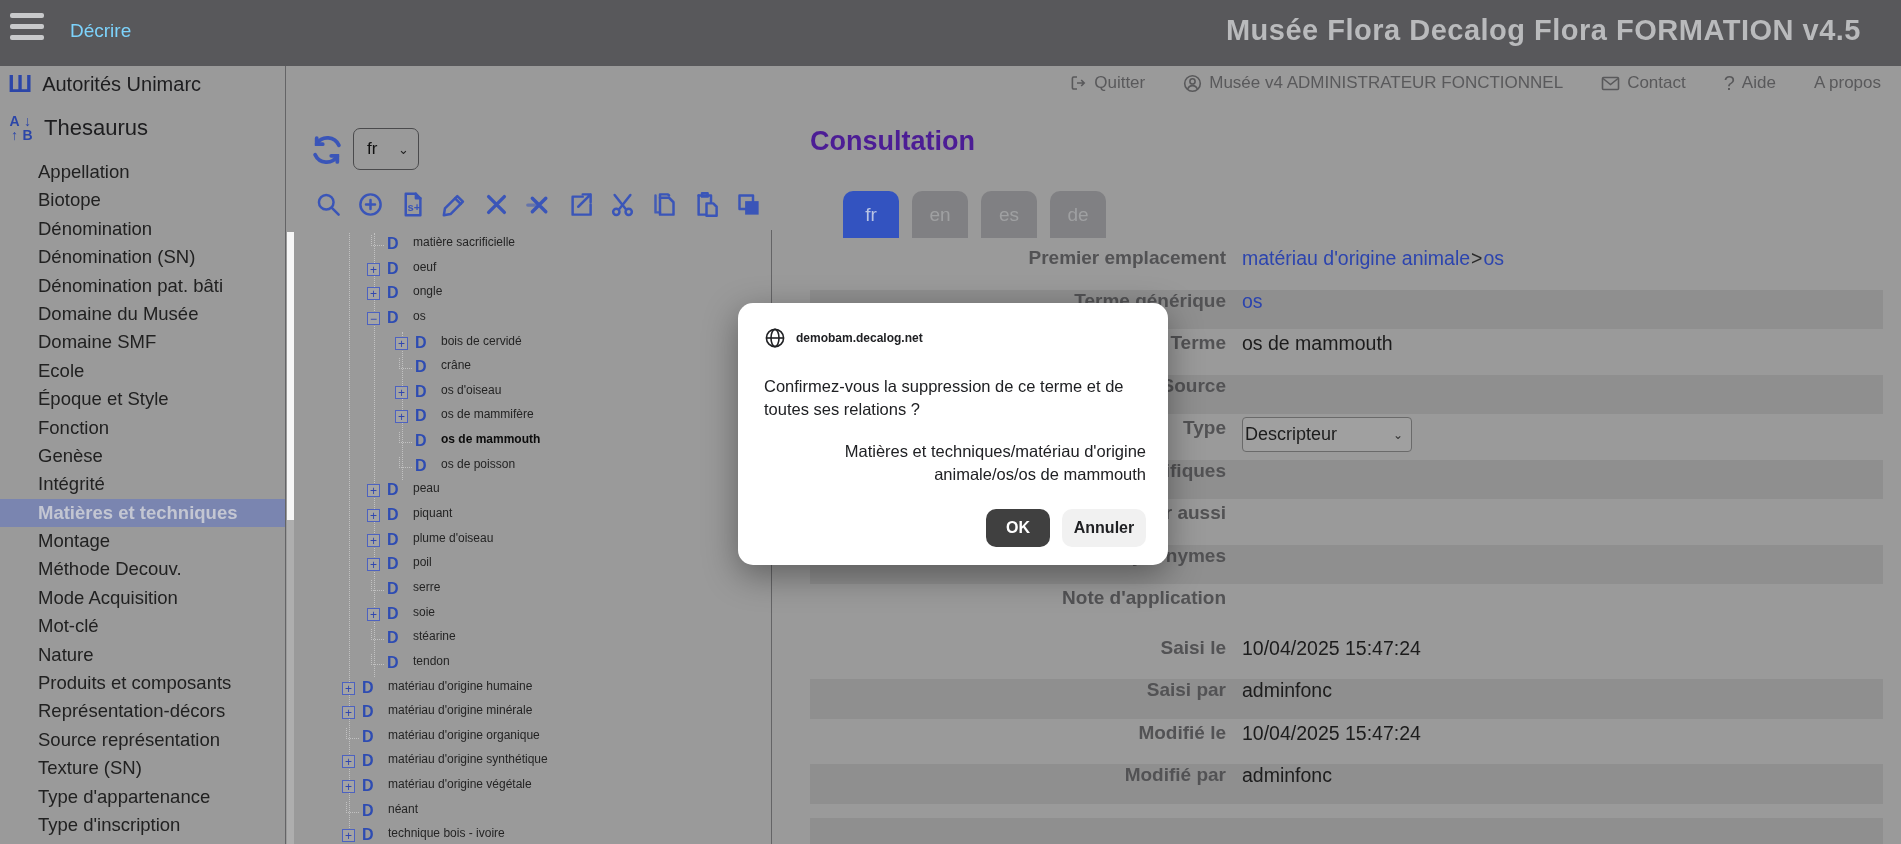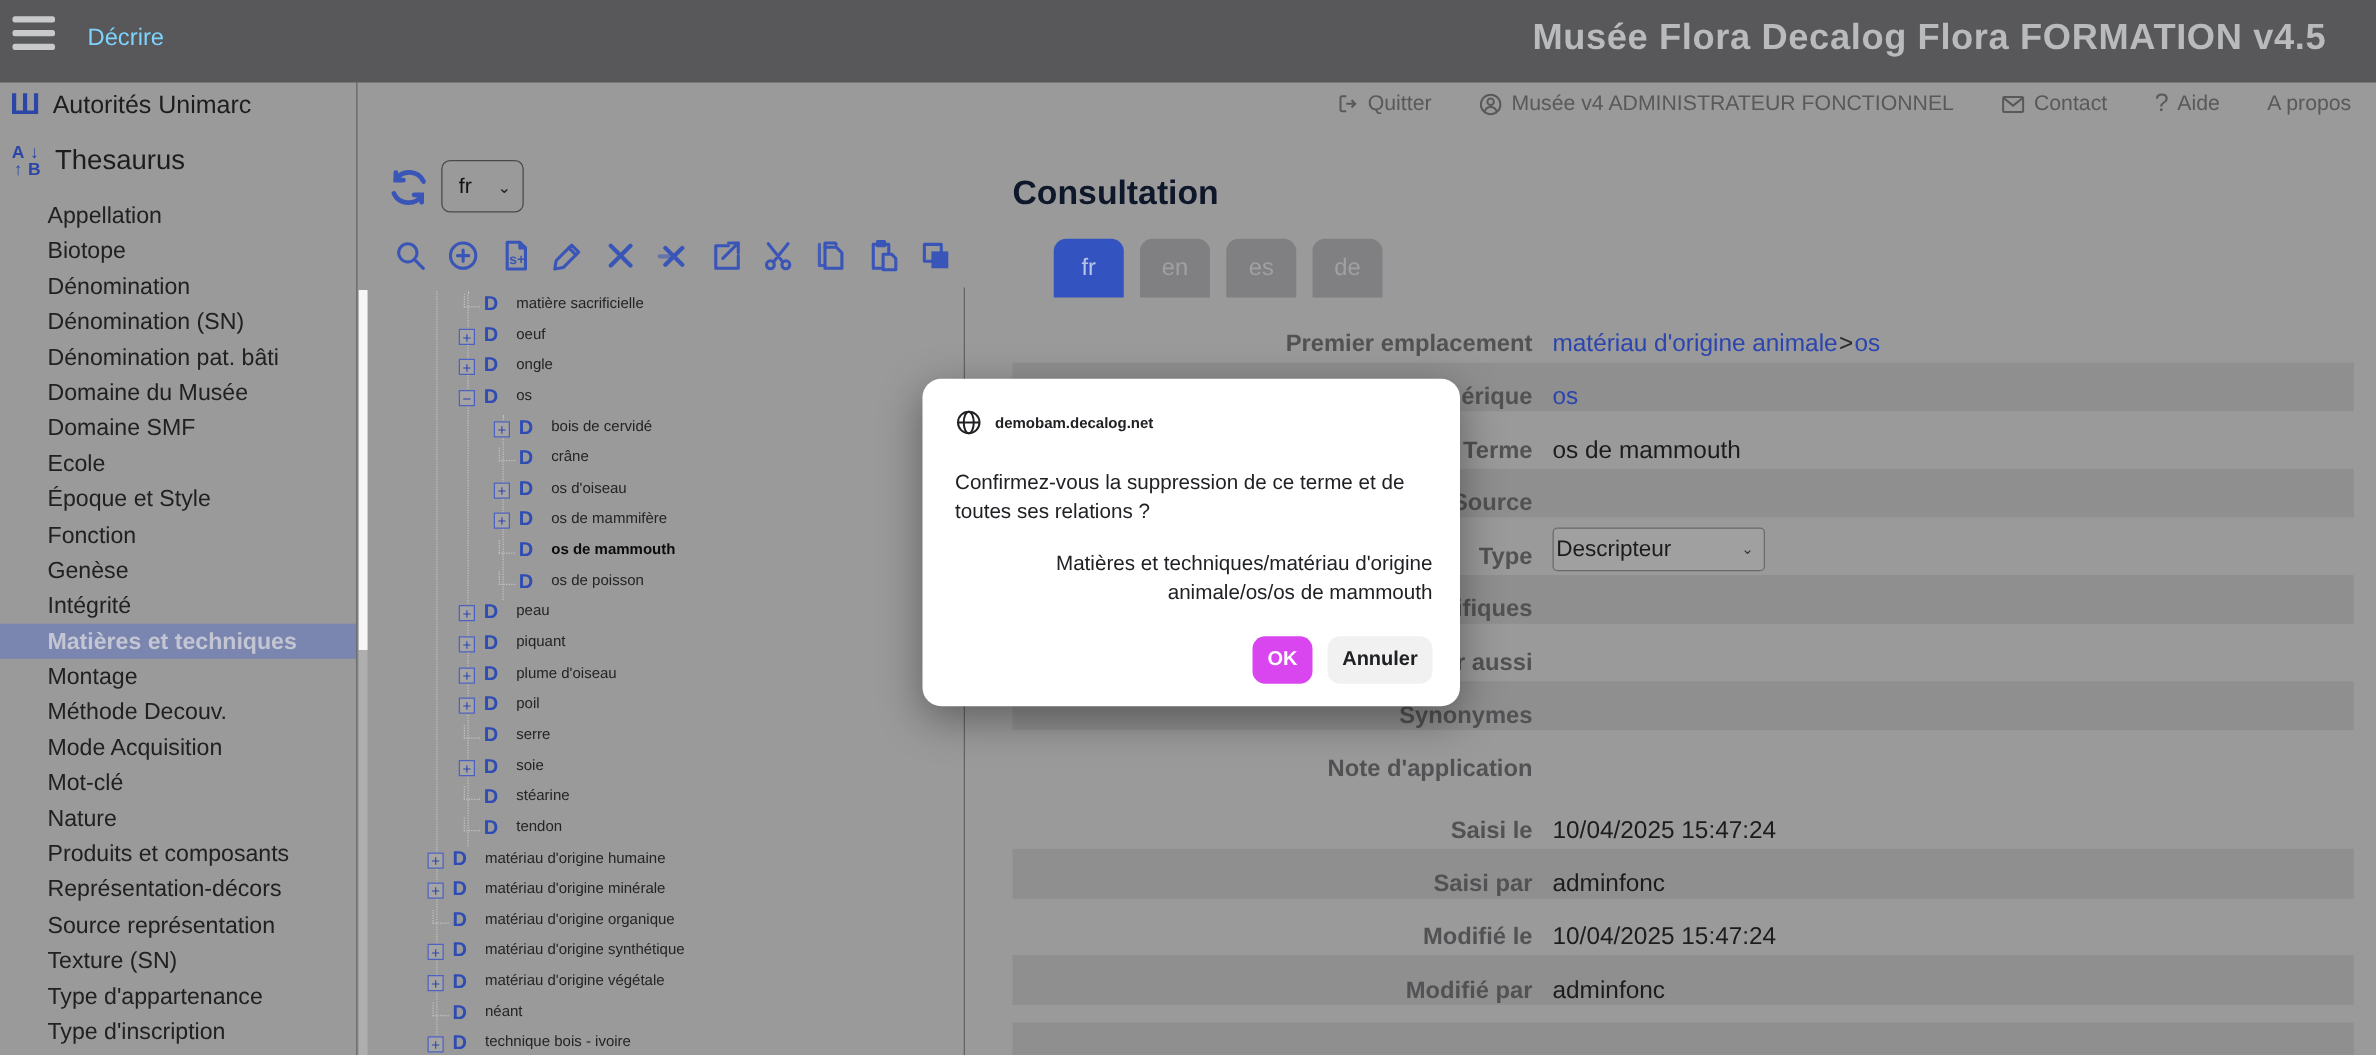--- a/index.html
+++ b/index.html
@@ -51,27 +51,27 @@
   .tree-row .stub{position:absolute;top:2px;width:12px;height:10px;border-left:1px dotted #c2c2c2;border-bottom:1px dotted #c2c2c2;}
   .tree-row .dic{position:absolute;top:2px;color:#2e4cb2;font-weight:bold;font-size:16px;}
   .tree-row .lbl{position:absolute;top:2px;font-size:12px;color:#242424;white-space:nowrap;cursor:pointer;}
   .tree-row .lbl.bold{font-weight:bold;color:#0c0c0c;}
   .d1 .exp{left:54px;} .d1 .stub{left:58px;} .d1 .dic{left:74px;} .d1 .lbl{left:100px;}
   .d2 .exp{left:79px;} .d2 .stub{left:83px;} .d2 .dic{left:99px;} .d2 .lbl{left:125px;}
   .d3 .exp{left:107px;}.d3 .stub{left:111px;}.d3 .dic{left:127px;}.d3 .lbl{left:153px;}
   .tree-divider{position:absolute;left:771px;top:230px;width:1px;height:614px;background:#646466;}
 
   
-  .consult-title{position:absolute;left:810px;top:139px;font-size:27px;font-weight:bold;color:#0f172a;}
+  .consult-title{position:absolute;left:810px;top:126px;font-size:27px;font-weight:bold;color:#4c1d95;}
   .tabs{position:absolute;left:843px;top:191px;display:flex;gap:13px;}
   .tab{width:56px;height:47px;border-radius:10px 10px 0 0;background:#808083;color:#9fa0a2;font-size:19px;
     display:flex;align-items:center;justify-content:center;cursor:pointer;}
   .tab.active{background:#3353c0;color:#b9c4e4;}
   .frows{position:absolute;left:810px;top:247px;width:1073px;}
-  .frow{display:flex;align-items:flex-end;min-height:39.5px;margin-bottom:3px;}
+  .frow{display:flex;align-items:flex-start;min-height:39.5px;margin-bottom:3px;}
   .frow.striped{background:#8f8f8f;}
   .frow.audit-first{margin-top:10px;}
   .frow .flabel{width:416px;padding-right:16px;text-align:right;font-weight:bold;font-size:19px;color:#525254;flex:none;}
   .frow .fvalue{font-size:19.5px;color:#1c1c1c;display:flex;align-items:center;gap:1px;}
   .frow .fvalue .lnk{color:#2c44ae;cursor:pointer;}
   .frow .fvalue .sep{color:#2b2b2b;}
   .fselect{width:168px;height:33px;border:1px solid #6a6a6a;border-radius:4px;background:#a0a0a0;
     display:flex;align-items:center;cursor:pointer;}
   .fselect .val{margin-left:2px;font-size:18px;color:#1c1c1c;}
   .fselect .chev{margin-left:auto;margin-right:8px;font-size:12px;color:#333;}
@@ -80,21 +80,21 @@
   
   .dialog{position:absolute;left:738px;top:303px;width:430px;height:262px;background:#ffffff;border-radius:15px;
     box-shadow:0 10px 34px rgba(0,0,0,.38);box-sizing:border-box;padding:24px 26px;}
   .dlg-head{display:flex;align-items:center;gap:10px;font-size:12px;font-weight:bold;color:#202124;}
   .dlg-head svg{stroke:#202124;fill:none;stroke-width:1.6;}
   .dlg-body{margin-top:26px;font-size:16.5px;line-height:22.5px;color:#202124;width:382px;}
   .dlg-body .p2{margin-top:20px;text-align:right;}
   .dlg-btns{position:absolute;right:22px;bottom:18px;display:flex;gap:12px;}
   .btn{height:38px;border-radius:10px;font-size:16px;font-weight:bold;display:flex;align-items:center;
     justify-content:center;cursor:pointer;font-family:"Liberation Sans",sans-serif;}
-  .btn-ok{width:48px;background:#d946ef;color:#ffffff;}
+  .btn-ok{width:64px;background:#404040;color:#ffffff;}
   .btn-cancel{width:84px;background:#f1f1f1;color:#202124;}
 </style>
 </head>
 <body>
 
 <div class="topbar">
   <div class="hamburger">
       <i></i>
       <i></i>
       <i></i>

